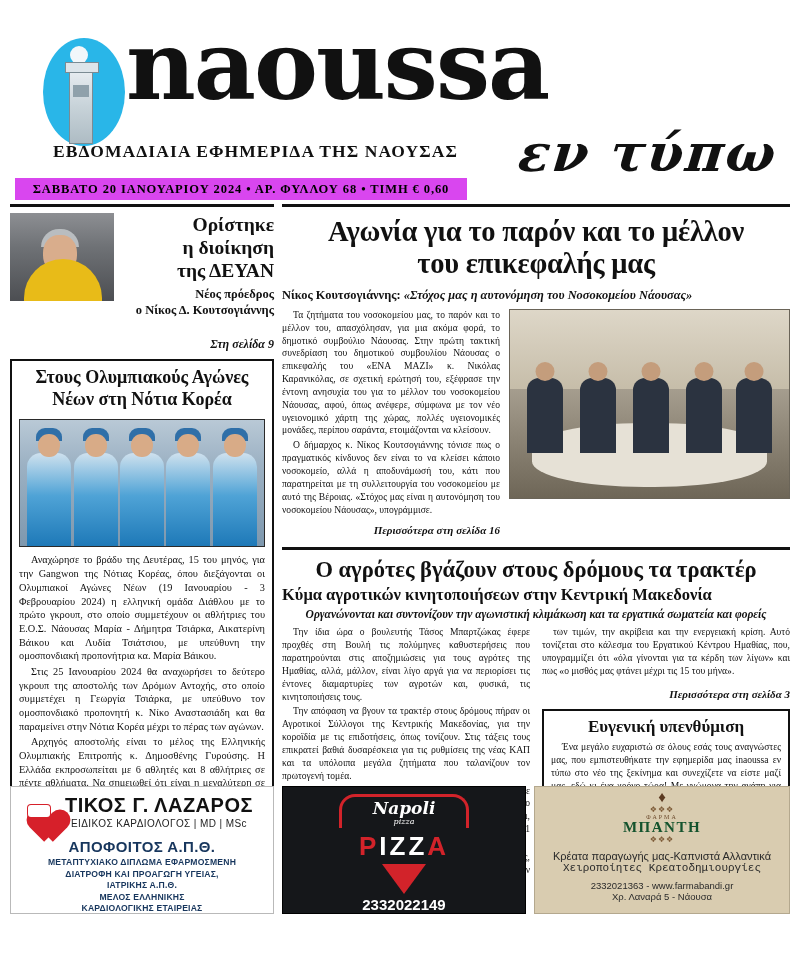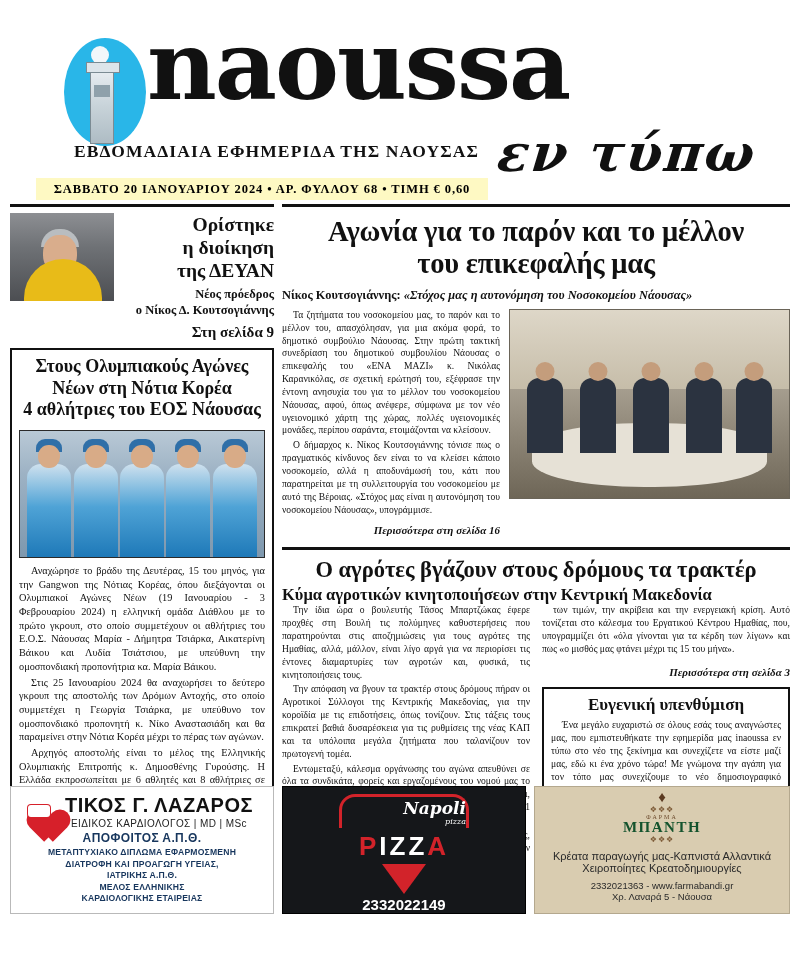--- a/index.html
+++ b/index.html
@@ -5,21 +5,21 @@
 <style>
   * { box-sizing: border-box; }
   html, body { margin:0; padding:0; }
   body {
     width:800px; height:970px;
     background:#ffffff;
     font-family:"Liberation Serif", "DejaVu Serif", serif;
     color:#111;
     overflow:hidden;
   }
-  .page { position:relative; width:800px; height:848px; padding:0 22px; }
+  .page { position:relative; width:800px; height:848px; padding:0 1px; }
 
   
   .masthead { position:relative; height:170px; }
   .logo-mark {
     position:absolute; left:42px; top:38px; width:82px; height:108px;
     background:#29b6e8; border-radius:50% / 50%;
   }
   .logo-dot {
     position:absolute; left:27px; top:8px; width:18px; height:18px;
     background:#f2f7fa; border-radius:50%;
@@ -50,21 +50,21 @@
   }
   .script-mark {
     position:absolute; right:22px; top:122px;
     font-family:"DejaVu Serif", serif;
     font-style:italic; font-weight:700; font-size:52px;
     letter-spacing:2px; color:#111;
     transform:skewX(-6deg);
   }
   .issue-bar {
     position:absolute; left:14px; top:178px; width:452px; height:22px;
-    background:#fef9c3; color:#000;
+    background:#d946ef; color:#000;
     font-family:"Liberation Serif", serif;
     font-size:12.5px; font-weight:700; letter-spacing:.9px;
     display:flex; align-items:center; justify-content:center;
   }
 
   
   .cols { position:absolute; left:10px; top:204px; width:780px; }
   .col-left  { position:absolute; left:0;   top:0; width:264px; }
   .col-right { position:absolute; left:272px; top:0; width:508px; }
 
@@ -92,21 +92,21 @@
     background:#b9bdc0; border-radius:20px 20px 0 0;
   }
   .teaser-text { flex:1; text-align:right; }
   .teaser-title {
     font-size:19.5px; font-weight:700; line-height:1.18; color:#111;
   }
   .teaser-sub {
     font-size:12.5px; font-weight:700; line-height:1.25; margin-top:5px;
   }
   .teaser-more {
-    font-size:15px; font-weight:700; margin-top:6px;
+    font-size:12px; font-style:italic; font-weight:700; margin-top:19px;
   }
 
   
   .ski-box { margin-top:7px; border:2px solid #111; padding:6px 7px 8px; }
   .ski-head {
     text-align:center; font-size:18px; font-weight:700; line-height:1.2;
     padding-bottom:5px;
   }
   .ski-photo {
     height:128px; margin:4px 0 6px;
@@ -207,30 +207,30 @@
   .heart:after { left:21px; transform:rotate(-45deg); transform-origin:100% 100%; }
   .heart .hand {
     position:absolute; left:11px; top:12px; width:22px; height:12px;
     background:#fff; border-radius:3px; z-index:2;
     box-shadow:0 0 0 1px #d6202a;
   }
   .card-name { font-family:"Liberation Sans", sans-serif; font-size:20px; font-weight:700;
                color:#111; letter-spacing:.5px; line-height:1; }
   .card-spec { font-family:"Liberation Sans", sans-serif; font-size:10px; color:#222;
                letter-spacing:.4px; margin-top:3px;text-align:center; }
-  .card-deg { font-family:"Liberation Sans", sans-serif; font-size:12px; font-weight:700;
-              color:#17365d; margin-top:0; letter-spacing:.4px; }
+  .card-deg { font-family:"Liberation Sans", sans-serif; font-size:15px; font-weight:700;
+              color:#17365d; margin-top:7px; letter-spacing:.4px; }
   .card-lines { font-family:"Liberation Sans", sans-serif; font-size:8.6px; font-weight:700;
                 color:#17365d; line-height:1.35; letter-spacing:.2px; margin-top:2px; }
 
   
   .pz-logo {
     margin:7px auto 0; width:130px; height:34px; position:relative;
     border:3px solid #d2232a; border-bottom:none; border-radius:16px 16px 0 0;
-    display:flex; align-items:flex-end; justify-content:center; flex-direction:column;
+    display:flex; align-items:center; justify-content:center; flex-direction:column;
   }
   .pz-logo .n { font-family:"DejaVu Serif", serif; font-style:italic; font-weight:700;
                 font-size:17px; color:#fff; line-height:1; }
   .pz-logo .p { font-family:"DejaVu Serif", serif; font-style:italic;
                 font-size:8px; color:#fff; line-height:1; margin-top:1px; }
   .pz-word { font-family:"Liberation Sans", sans-serif; font-size:26px; font-weight:700;
              letter-spacing:3px; text-align:center; margin-top:3px; color:#fff; }
   .pz-word span { color:#d2232a; }
   .pz-tri { width:0; height:0; margin:2px auto 0;
             border-left:22px solid transparent; border-right:22px solid transparent;
@@ -240,21 +240,21 @@
   .pz-addr { font-family:"Liberation Sans", sans-serif; font-size:14px; font-weight:700;
              color:#fff; text-align:center; }
 
   
   .fm-bull { font-size:15px; color:#5b3a21; line-height:1; margin-top:3px; }
   .fm-small { font-family:"Liberation Serif", serif; font-size:6px; color:#6b4a2c; letter-spacing:2px; }
   .fm-name { font-family:"Liberation Serif", serif; font-size:15px; font-weight:700;
              color:#14532d; letter-spacing:1.5px; line-height:1; }
   .fm-orn { font-size:8px; color:#7c5a36; letter-spacing:1px; }
   .fm-l1 { font-family:"Liberation Sans", sans-serif; font-size:11px; color:#2a2a2a; margin-top:6px; }
-  .fm-l2 { font-family:Liberation Sans, sans-serif; font-size:11px; color:#2a2a2a; }
+  .fm-l2 { font-family:Liberation Mono, monospace; font-size:11px; color:#2a2a2a; }
   .fm-l3 { font-family:"Liberation Sans", sans-serif; font-size:9.5px; color:#2a2a2a; margin-top:6px; }
   .fm-l4 { font-family:"Liberation Sans", sans-serif; font-size:9.5px; color:#2a2a2a; }
 </style>
 </head>
 <body>
 
 <div class="page">
 
   <div class="masthead">
     <div class="logo-mark">
@@ -289,21 +289,20 @@
             <div>ο Νίκος Δ. Κουτσογιάννης</div>
           </div>
           <div class="teaser-more">Στη σελίδα 9</div>
         </div>
       </div>
 
       <div class="ski-box">
         <div class="ski-head">
           <div>Στους Ολυμπιακούς Αγώνες</div>
           <div>Νέων στη Νότια Κορέα</div>
-          <div>4 αθλήτριες του ΕΟΣ Νάουσας</div>
         </div>
         <div class="ski-photo">
           <div class="skier" style="left:3%">
               <div class="cap"></div>
               <div class="hd"></div>
             </div>
           <div class="skier" style="left:22%">
               <div class="cap"></div>
               <div class="hd"></div>
             </div>
@@ -356,20 +355,21 @@
             <div class="lp-person" style="left:63%"></div>
             <div class="lp-person" style="left:81%"></div>
           </div>
         </div>
       </div>
 
       <div class="farm-wrap">
         <div class="rule-thick"></div>
         <div class="farm-h1">Ο αγρότες βγάζουν στους δρόμους τα τρακτέρ</div>
         <div class="farm-h2">Κύμα αγροτικών κινητοποιήσεων στην Κεντρική Μακεδονία</div>
+        <div class="farm-h3">Οργανώνονται και συντονίζουν την αγωνιστική κλιμάκωση και τα εργατικά σωματεία και φορείς</div>
         <div class="farm-cols">
           <div class="farm-col">
             <p>Την ίδια ώρα ο βουλευτής Τάσος Μπαρτζώκας έφερε προχθές στη Βουλή τις πολύμηνες καθυστερήσεις που παρατηρούνται στις αποζημιώσεις για τους αγρότες της Ημαθίας, αλλά, μάλλον, είναι λίγο αργά για να περιορίσει τις έντονες διαμαρτυρίες των αγροτών και, φυσικά, τις κινητοποιήσεις τους.</p>
             <p>Την απόφαση να βγουν τα τρακτέρ στους δρόμους πήραν οι Αγροτικοί Σύλλογοι της Κεντρικής Μακεδονίας, για την κοροϊδία με τις επιδοτήσεις, όπως τονίζουν. Στις τάξεις τους επικρατεί βαθιά δυσαρέσκεια για τις ρυθμίσεις της νέας ΚΑΠ και τα υπόλοιπα μεγάλα ζητήματα που ταλανίζουν τον πρωτογενή τομέα.</p>
             <p>Εντωμεταξύ, κάλεσμα οργάνωσης του αγώνα απευθύνει σε όλα τα συνδικάτα, φορείς και εργαζομένους του νομού μας το Εργατικό Κέντρο Ημαθίας «Γιώργος Βουτυράς». Διοργανώνει, μάλιστα, σύσκεψη σωματείων και φορέων, αύριο Κυριακή, 21 του μηνός, στις 10 π.μ., στην αίθουσά στη Νάουσα.</p>
             <p>Με μισθούς καθηλωμένους στα όρια της φτώχειας, καλούνται οι Έλληνες εργαζόμενοι να αντιμετωπίσουν την έκρηξη</p>
           </div>
           <div class="farm-col">
             <p>των τιμών, την ακρίβεια και την ενεργειακή κρίση. Αυτό τονίζεται στο κάλεσμα του Εργατικού Κέντρου Ημαθίας, που, υπογραμμίζει ότι «όλα γίνονται για τα κέρδη των λίγων» και πως «ο μισθός μας φτάνει μέχρι τις 15 του μήνα».</p>
             <div class="farm-more">Περισσότερα στη σελίδα 3</div>

